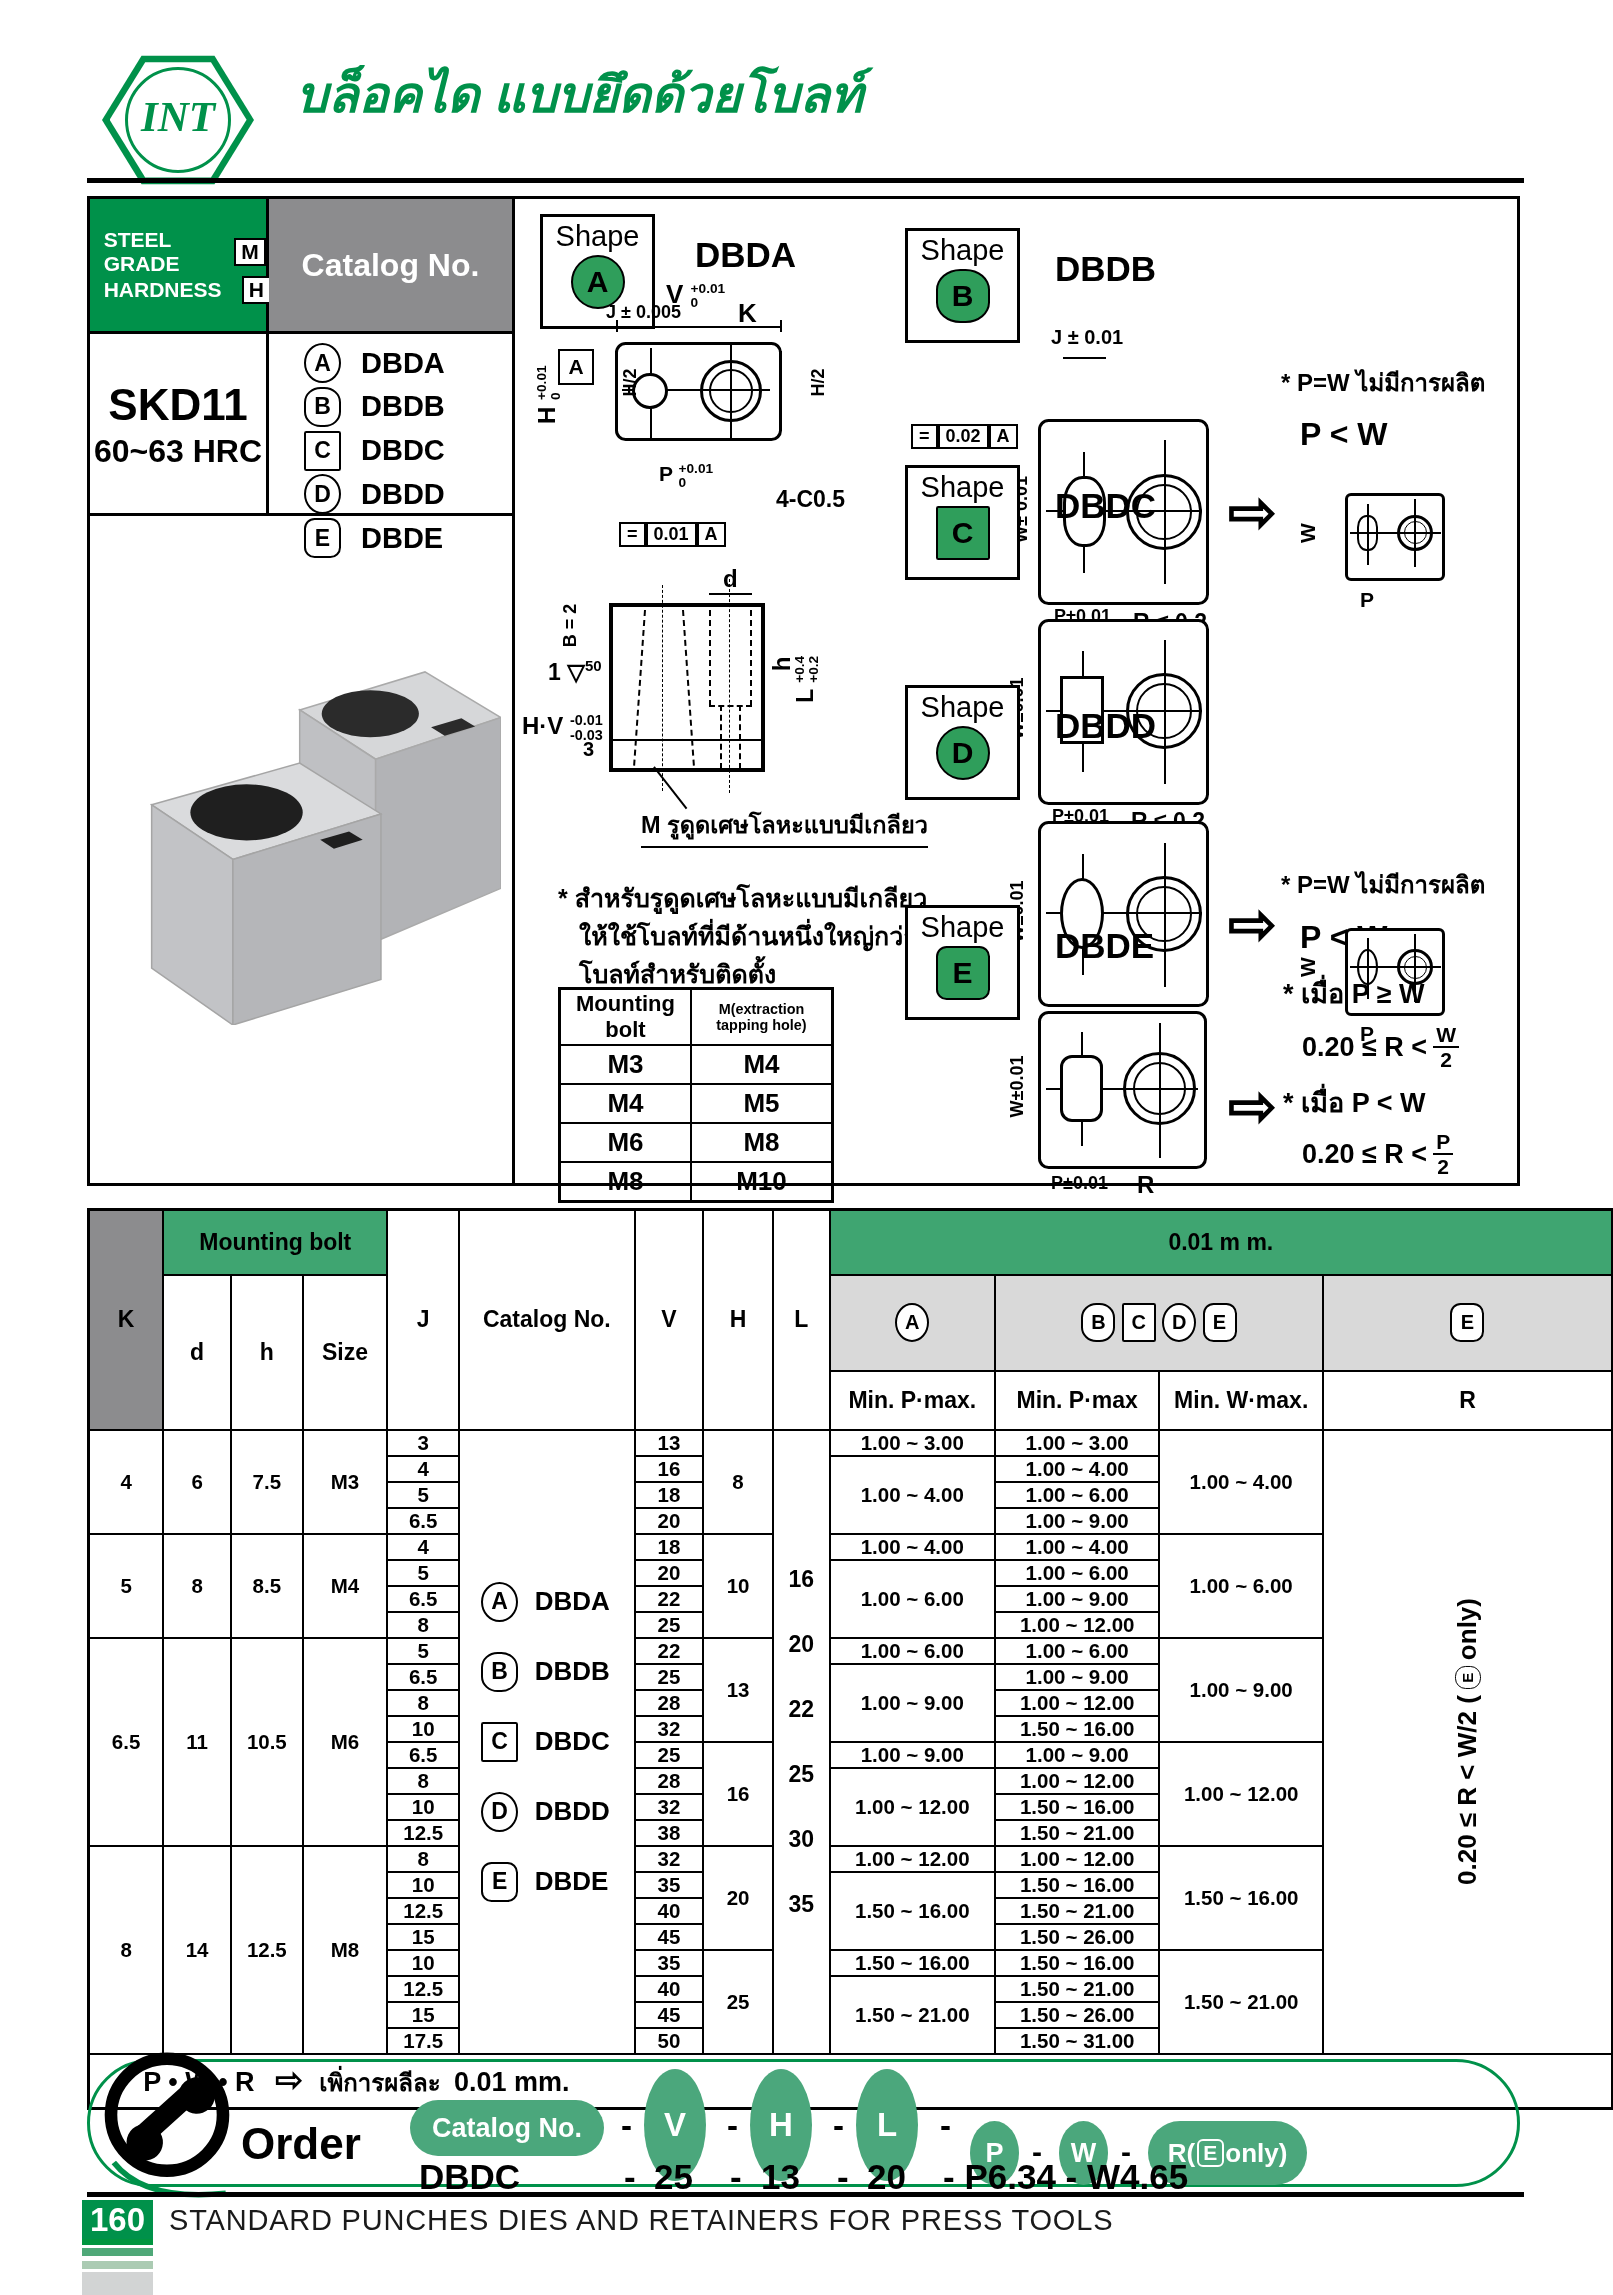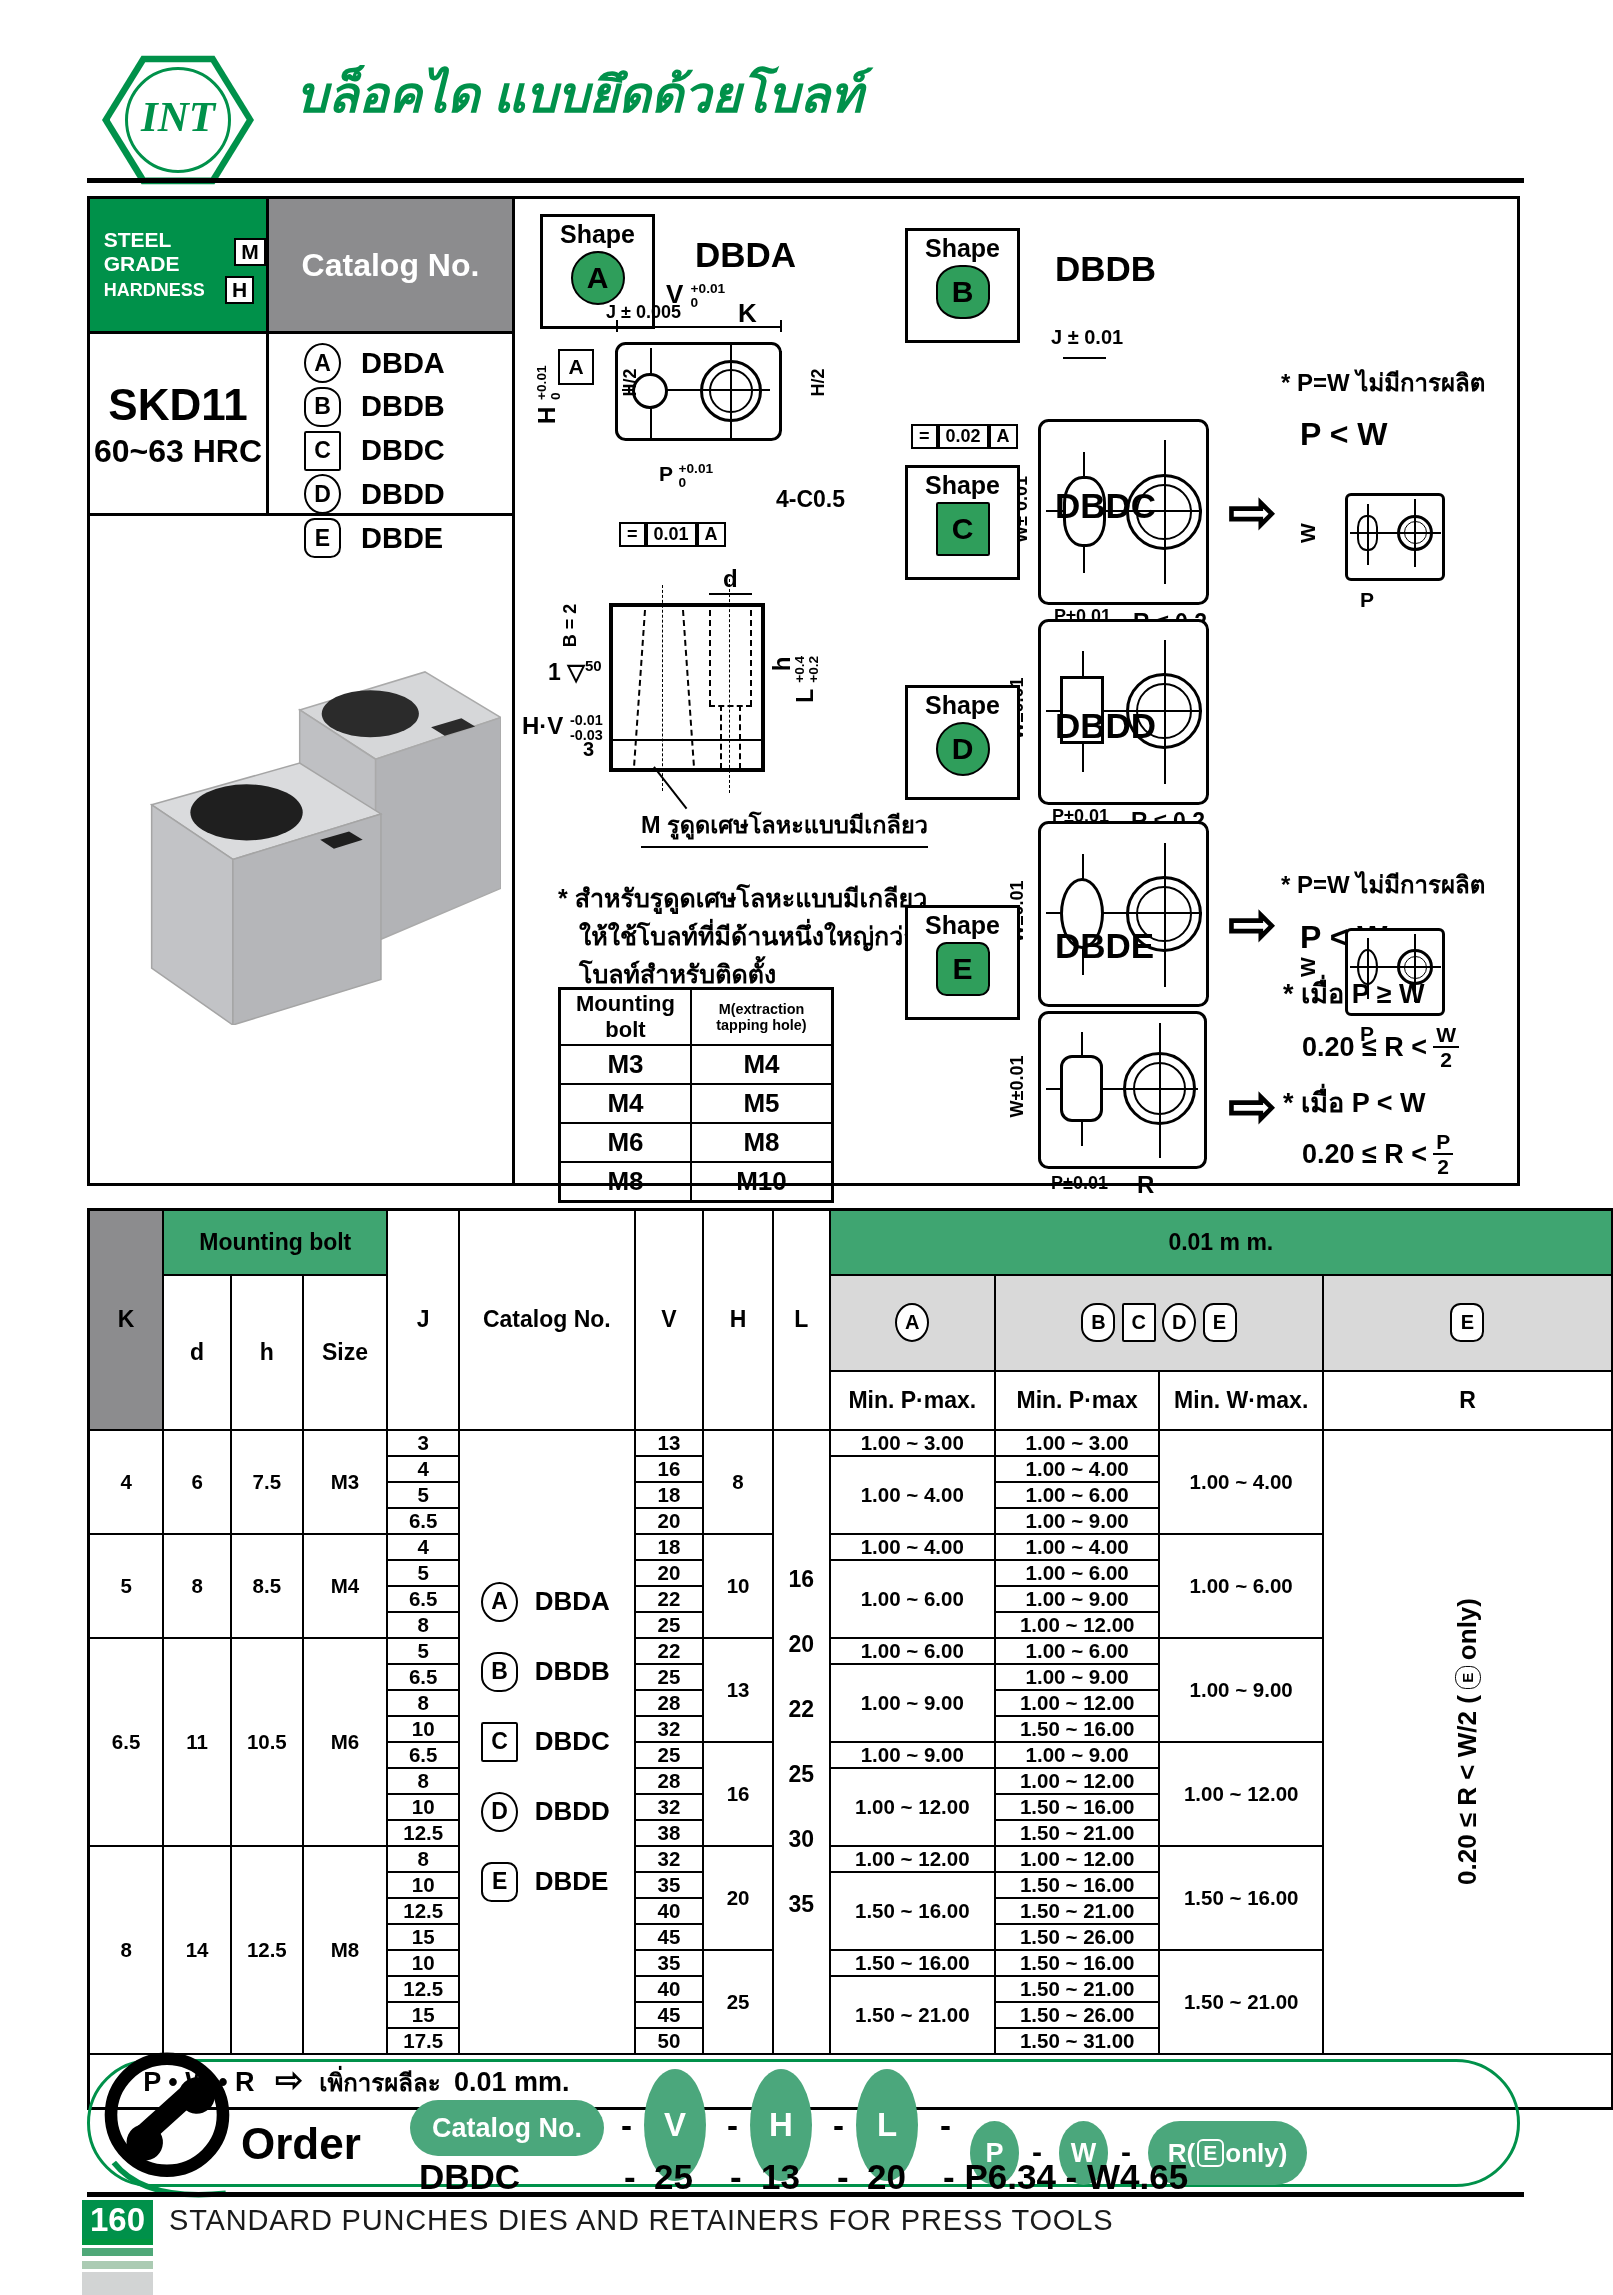--- a/index.html
+++ b/index.html
@@ -20,21 +20,21 @@
       font-size:21px;font-weight:bold;}
   .fr .num{border-bottom:2.3px solid #000;padding:0 3px;}
   .blk{position:absolute;background:#fff;border:3.8px solid #000;border-radius:10.6px;}
   .ring-o{position:absolute;border:3.8px solid #000;border-radius:50%;}
   .ring-i{position:absolute;border:2.3px solid #000;border-radius:50%;}
   .fcf{position:absolute;display:flex;}
   .fcf span{border:2.3px solid #000;padding:0 6px;font-size:18px;font-weight:bold;background:#fff;
             display:flex;align-items:center;}
   .shape-box{position:absolute;width:115px;height:115px;border:3px solid #000;background:#fff;
              display:flex;flex-direction:column;align-items:center;padding-top:3px;box-sizing:border-box;}
-  .shape-box .cap{font-size:25px;font-weight:bold;}
+  .shape-box .cap{font-size:29px;font-weight:normal;}
   .gbdg{width:50px;height:50px;background:#2F9E5B;border:2.3px solid #000;display:flex;
         align-items:center;justify-content:center;font-size:30px;font-weight:bold;margin-top:1.5px;}
   .r-circle{border-radius:50%;}
   .r-barrel{border-radius:45% / 38%;}
   .r-square{border-radius:2.3px;}
   .r-oval{border-radius:50%;}
   .r-rrect{border-radius:10.6px;}
   .bdg{display:inline-flex;align-items:center;justify-content:center;border:2.3px solid #000;
        background:#fff;font-weight:bold;color:#000;}
   .bdg-lg{width:33px;height:36px;font-size:23px;}
@@ -94,21 +94,21 @@
   <div class="ln" style="left:87px;top:331px;width:428px;height:3px;"></div>
   <div class="ln" style="left:87px;top:513px;width:428px;height:3px;"></div>
   <div class="ln" style="left:266px;top:196px;width:3px;height:320px;"></div>
 
   <div class="abs" style="left:90px;top:199px;width:176px;height:132px;background:#00914A;color:#fff;">
     <div class="abs" style="left:13.7px;top:29px;display:flex;align-items:center;gap:9px;">
       <span class="b" style="font-size:21px;">STEEL GRADE</span>
       <span style="background:#fff;color:#000;border:2.3px solid #000;font-weight:bold;font-size:21px;padding:0 5.3px;">M</span>
     </div>
     <div class="abs" style="left:13.7px;top:77px;display:flex;align-items:center;gap:20px;">
-      <span class="b" style="font-size:18px;">HARDNESS</span>
+      <span class="b" style="font-size:21px;">HARDNESS</span>
       <span style="background:#fff;color:#000;border:2.3px solid #000;font-weight:bold;font-size:21px;padding:0 5.3px;">H</span>
     </div>
   </div>
   <div class="abs" style="left:269px;top:199px;width:243px;height:132px;background:#8C8C8E;display:flex;align-items:center;justify-content:center;">
     <span class="b" style="font-size:32px;color:#fff;">Catalog No.</span>
   </div>
 
   <div class="abs b" style="left:90px;top:380px;width:176px;text-align:center;font-size:44px;">SKD11</div>
   <div class="abs b" style="left:90px;top:433px;width:176px;text-align:center;font-size:32px;">60~63 HRC</div>
 

